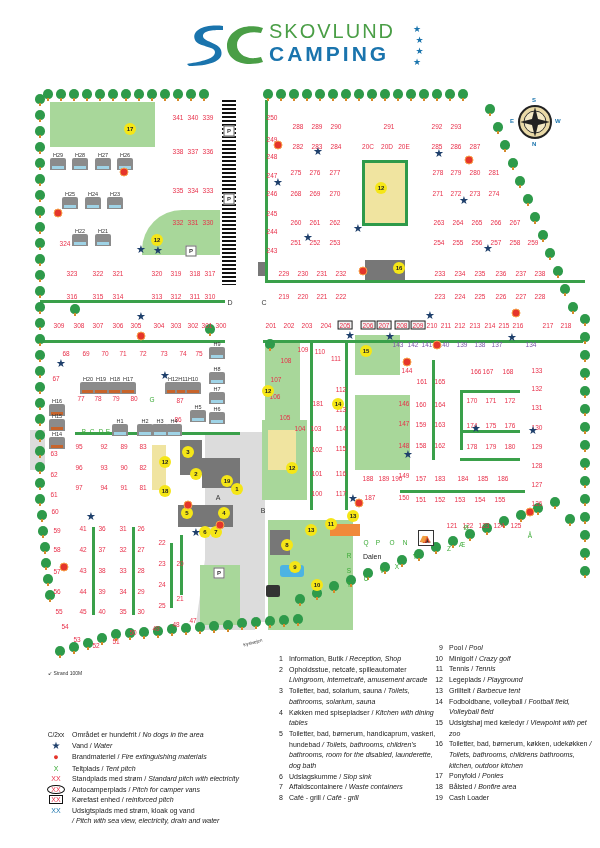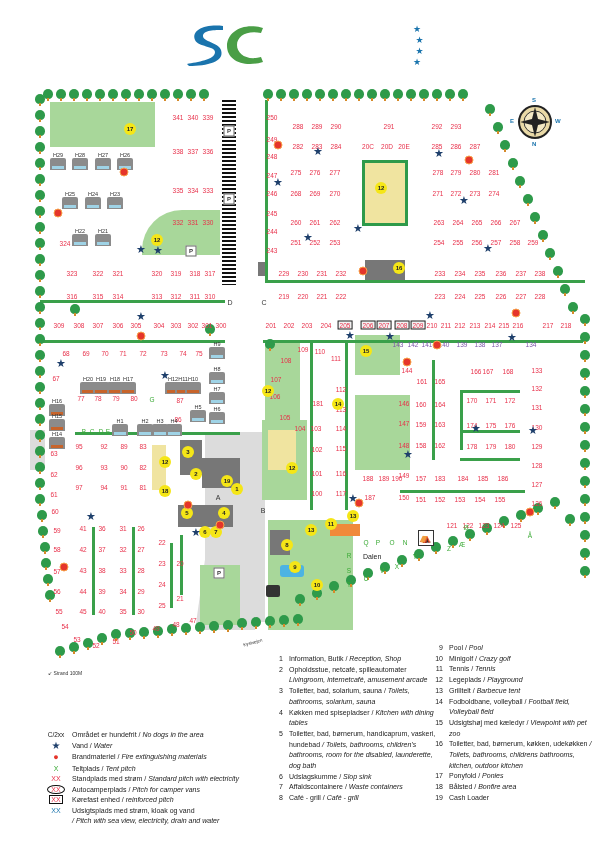--- a/index.html
+++ b/index.html
@@ -49,20 +49,22 @@
   .kyst{position:absolute;left:243px;top:640px;font-size:4.5px;color:#333;transform:rotate(-15deg);}
 </style>
 </head>
 <body>
 
 <div class="abs logo">
   <svg class="sc" viewBox="0 0 80 46">
     <path d="M38 4 C20 2 6 8 10 18 C13 25 30 24 30 30 C30 38 12 40 2 42 L4 44 C22 44 40 40 36 28 C33 20 18 20 18 14 C18 8 30 8 38 8 Z" fill="#1a74ad"></path>
     <path d="M78 6 C58 0 42 10 42 24 C42 38 58 46 78 40 L76 35 C62 39 52 32 52 23 C52 14 62 8 76 11 Z" fill="#4a9e46"></path>
   </svg>
+  <span class="t1">SKOVLUND</span>
+  <span class="t2">CAMPING</span>
   <span class="stars">★<br>&nbsp;★<br>&nbsp;★<br>★</span>
 </div>
 
 <div class="compass">
   <svg width="36" height="36" viewBox="0 0 36 36">
     <circle cx="18" cy="18" r="16" fill="#e9d9a6" stroke="#222" stroke-width="2"></circle>
     <circle cx="18" cy="18" r="11" fill="#f3e8c4" stroke="#333" stroke-width="1"></circle>
     <polygon points="18,3 21,15 33,18 21,21 18,33 15,21 3,18 15,15" fill="#222"></polygon>
   </svg>
   <span class="lbl" style="left:15px;top:-7px">S</span>

